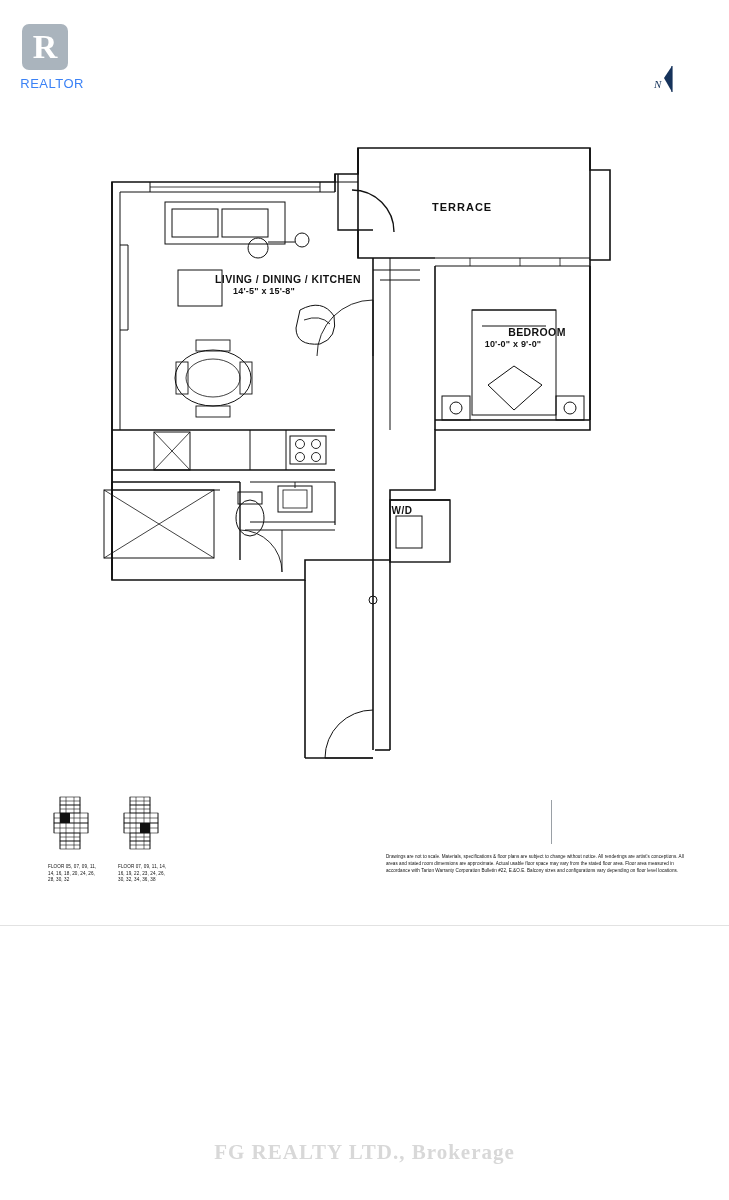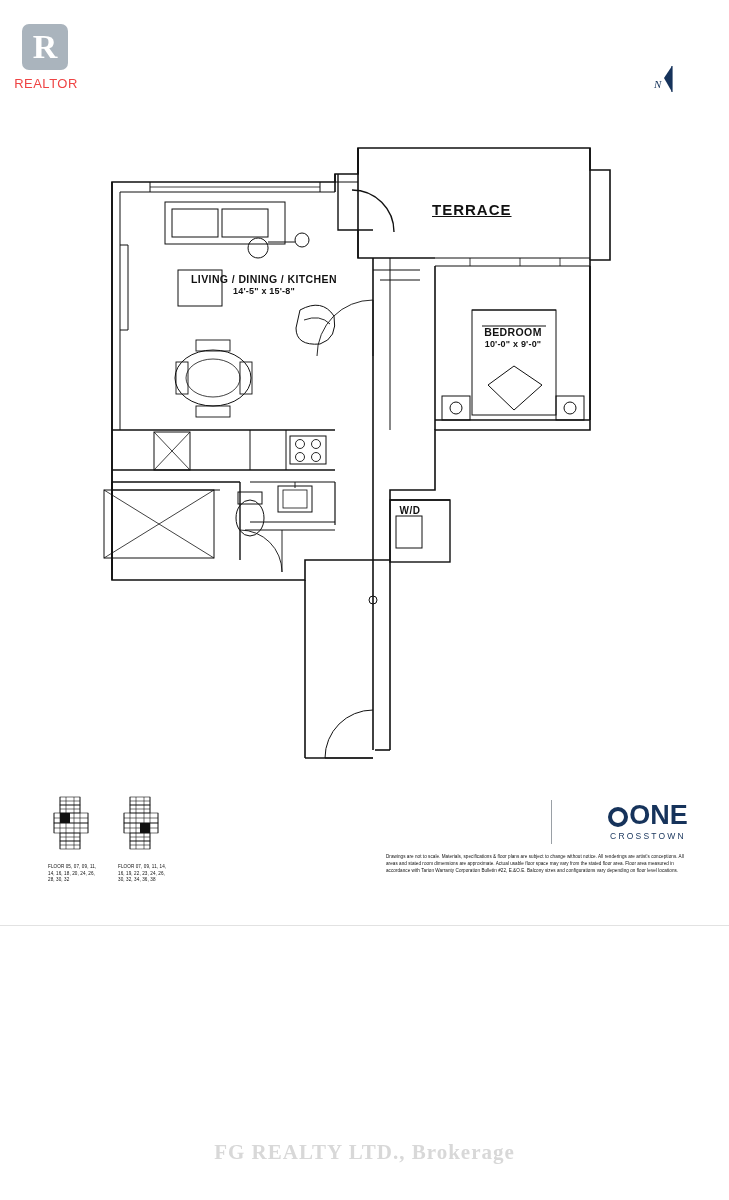--- a/index.html
+++ b/index.html
@@ -48,24 +48,24 @@
     font-weight: bold;
     line-height: 46px;
     text-align: center;
     font-family: "Liberation Serif", serif;
   }
   .realtor-logo .word {
     position: absolute;
     left: 0;
     top: 54px;
     width: 76px;
-    text-align: center;
+    text-align: right;
     font-size: 13px;
     letter-spacing: 0.5px;
-    color: #ef4444;
+    color: #3b82f6;
     font-family: "Liberation Sans", sans-serif;
   }
   .plan-code {
     position: absolute;
     left: 60px;
     top: 58px;
     font-size: 52px;
     font-weight: bold;
     letter-spacing: -1px;
     color: #1a1a1a;
@@ -115,31 +115,31 @@
     position: absolute;
     color: #111111;
     font-family: "Liberation Sans", sans-serif;
     text-align: center;
     white-space: nowrap;
   }
   .lbl-room {
     font-size: 10.5px;
     font-weight: bold;
     letter-spacing: 0.4px;
+    padding-left: 24px;
   }
   .lbl-dim {
     font-size: 9px;
     font-weight: bold;
     letter-spacing: 0.2px;
   }
   .lbl-terrace {
-    font-size: 15px;
+    font-size: 11px;
     font-weight: bold;
     letter-spacing: 1px;
-    text-decoration: underline;
   }
   .lbl-wd {
     font-size: 10px;
     font-weight: bold;
     letter-spacing: 0.5px;
   }
 
   
   .keyplans {
     position: absolute;
@@ -409,21 +409,21 @@
   </div>
 
   <div class="lbl lbl-terrace" style="left:432px; top:201px;">TERRACE</div>
 
   <div class="lbl lbl-room" style="left:179px; top:273px; width:170px;">LIVING / DINING / KITCHEN</div>
   <div class="lbl lbl-dim" style="left:179px; top:286px; width:170px;">14'-5" x 15'-8"</div>
 
   <div class="lbl lbl-room" style="left:453px; top:326px; width:120px;text-align:center;">BEDROOM</div>
   <div class="lbl lbl-dim" style="left:453px; top:339px; width:120px;">10'-0" x 9'-0"</div>
 
-  <div class="lbl lbl-wd" style="left:380px; top:505px; width:60px;">W/D</div>
+  <div class="lbl lbl-wd" style="left:372px; top:505px; width:60px;">W/D</div>
 
   <div class="keyplans">
 
     <div class="keyplan kp1">
       <svg width="58" height="62" viewBox="0 0 58 62">
         <g stroke="#111111" stroke-width="0.6" fill="none">
           <rect x="12" y="2" width="20" height="8"></rect>
           <rect x="12" y="10" width="20" height="8"></rect>
           <rect x="6" y="18" width="34" height="10"></rect>
           <rect x="6" y="28" width="34" height="10"></rect>
@@ -457,26 +457,20 @@
       </svg>
       <div class="kp-caption" style="white-space:pre-line;">FLOOR 07, 09, 11, 14,
 16, 19, 22, 23, 24, 26,
 30, 32, 34, 36, 38</div>
     </div>
 
   </div>
 
   <div class="specs-divider"></div>
 
-  <div class="brand">
-    <div class="one">
-      <span class="o-mark"></span><span>ONE</span>
-    </div>
-    <div class="crosstown">CROSSTOWN</div>
-  </div>
 
   <div class="disclaimer">Drawings are not to scale. Materials, specifications &amp; floor plans are subject to change without notice. All renderings are artist's conceptions. All areas and stated room dimensions are approximate. Actual usable floor space may vary from the stated floor area. Floor area measured in accordance with Tarion Warranty Corporation Bulletin #22, E.&amp;O.E. Balcony sizes and configurations vary depending on floor level locations.</div>
 
   <div class="bottom-rule"></div>
 
   <div class="footer-watermark">FG REALTY LTD., Brokerage</div>
 
 </div>
 
 </body></html>

